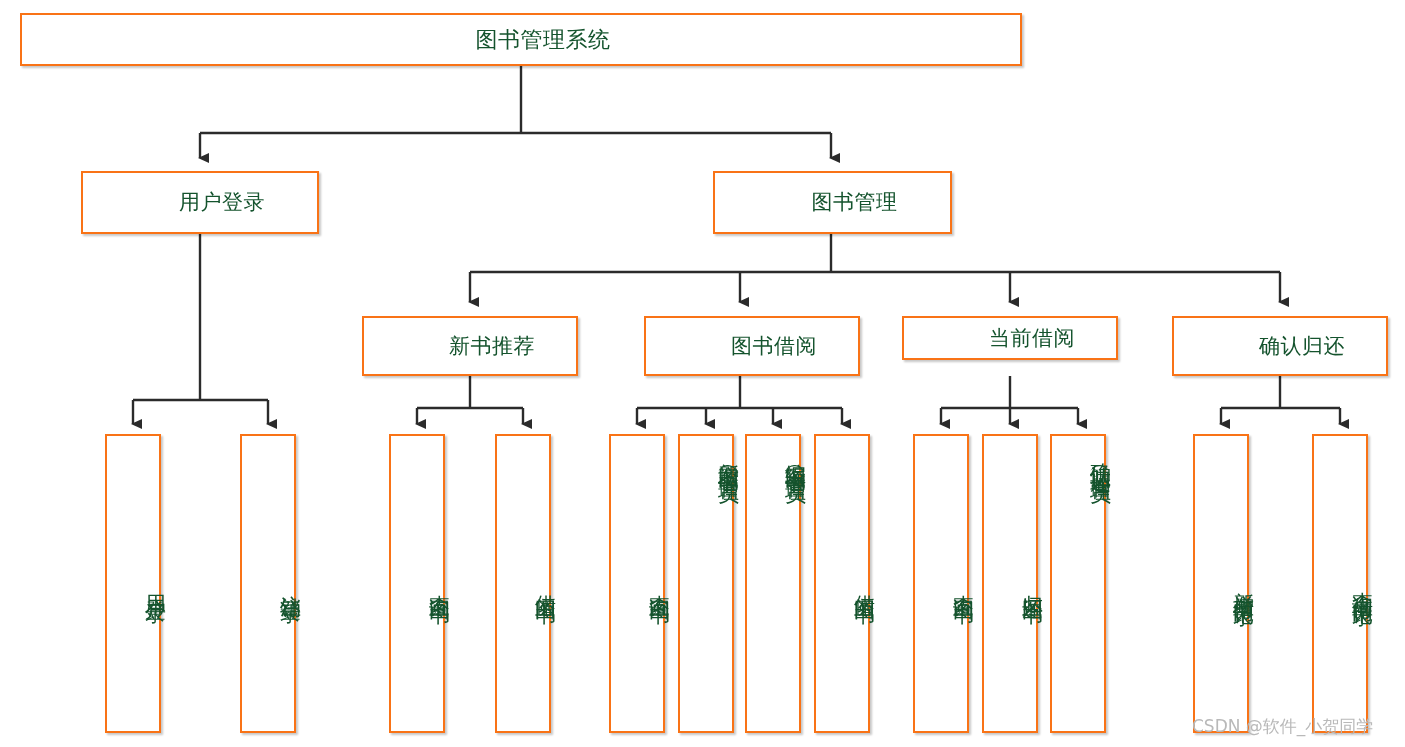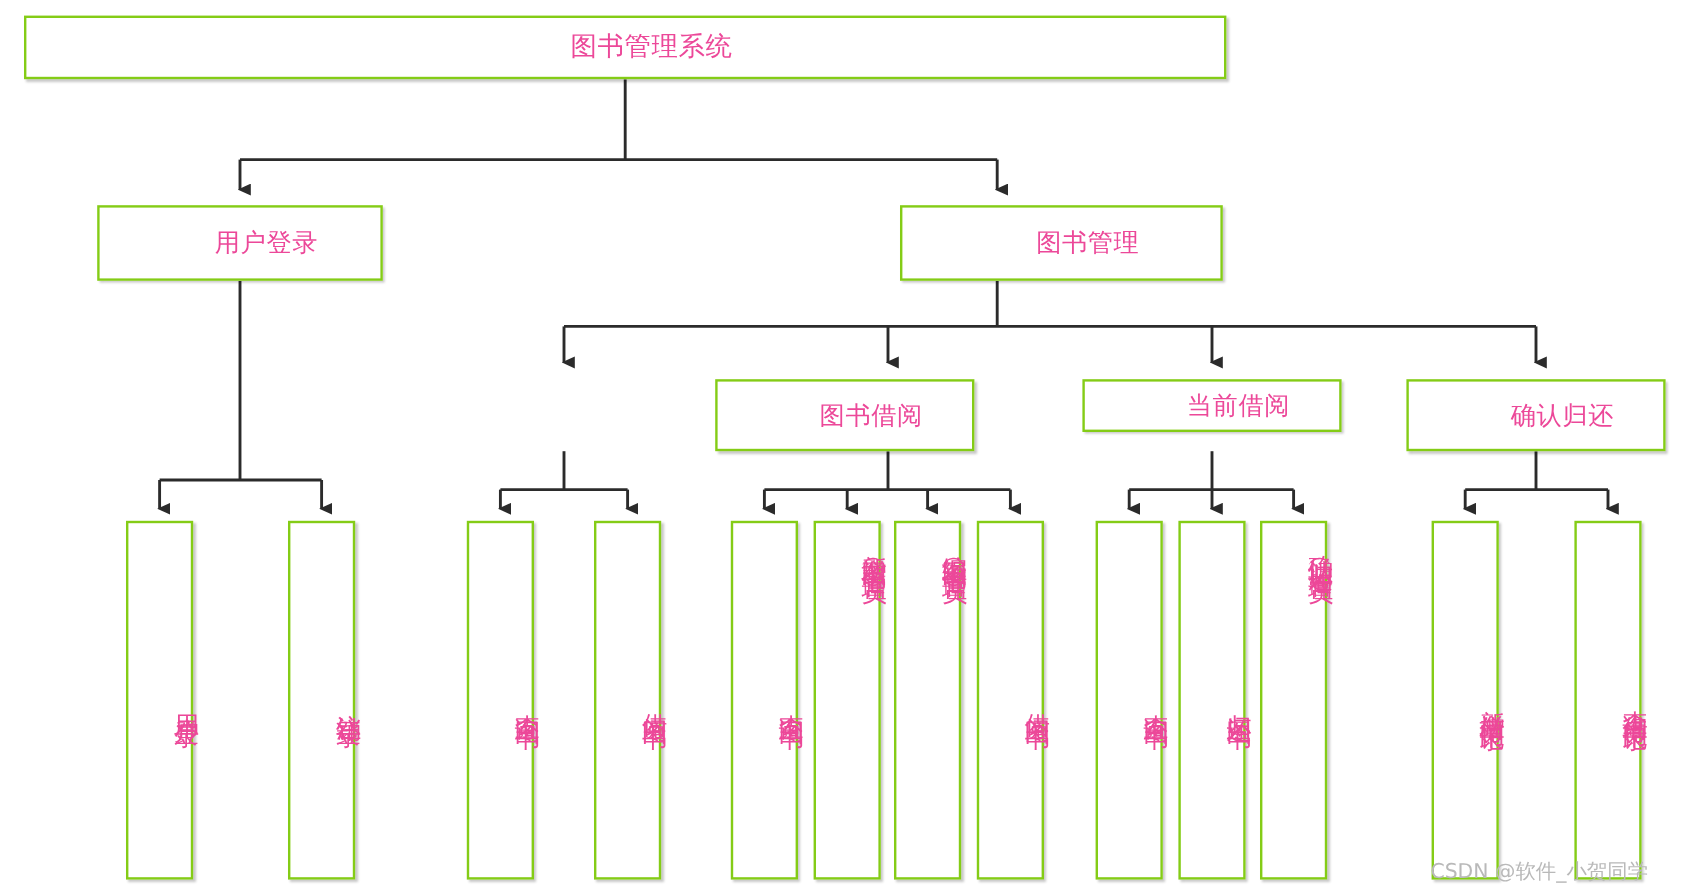--- a/index.html
+++ b/index.html
@@ -23,26 +23,26 @@
     left: 0;
     top: 0;
     width: 1405px;
     height: 747px;
     pointer-events: none;
   }
   .node {
     position: absolute;
     box-sizing: border-box;
     background: #ffffff;
-    border: 2px solid #84cc16;
+    border: 2px solid #f97316;
     box-shadow: 2px 2px 2px rgba(0,0,0,0.22);
     display: flex;
     align-items: center;
     justify-content: center;
-    color: #ec4899;
+    color: #14532d;
     z-index: 2;
     padding-left: 44px;
   }
   .node-label {
     text-align: center;
     line-height: 1.18;
     letter-spacing: 0.5px;
   }
   
   .node.horiz .node-label {
@@ -139,26 +139,29 @@
   </svg>
 
   <div class="node horiz root" style="left:20px; top:13px; width:1002px; height:53px;">
     <span class="node-label">图书管理系统</span>
   </div>
 
   <div class="node horiz" style="left:81px; top:171px; width:238px; height:63px;">
     <span class="node-label">用户登录</span>
   </div>
 
-  <div class="node horiz" style="left:750px; top:171px; width:269px; height:63px;">
+  <div class="node horiz" style="left:713px; top:171px; width:239px; height:63px;">
     <span class="node-label">图书管理</span>
   </div>
 
-
-  <div class="node horiz" style="left:596px; top:316px; width:216px; height:60px;">
+  <div class="node horiz" style="left:362px; top:316px; width:216px; height:60px;">
+    <span class="node-label">新书推荐</span>
+  </div>
+
+  <div class="node horiz" style="left:644px; top:316px; width:216px; height:60px;">
     <span class="node-label">图书借阅</span>
   </div>
 
   <div class="node horiz" style="left:902px; top:316px; width:216px; height:44px;">
     <span class="node-label">当前借阅</span>
   </div>
 
   <div class="node horiz" style="left:1172px; top:316px; width:216px; height:60px;">
     <span class="node-label">确认归还</span>
   </div>

